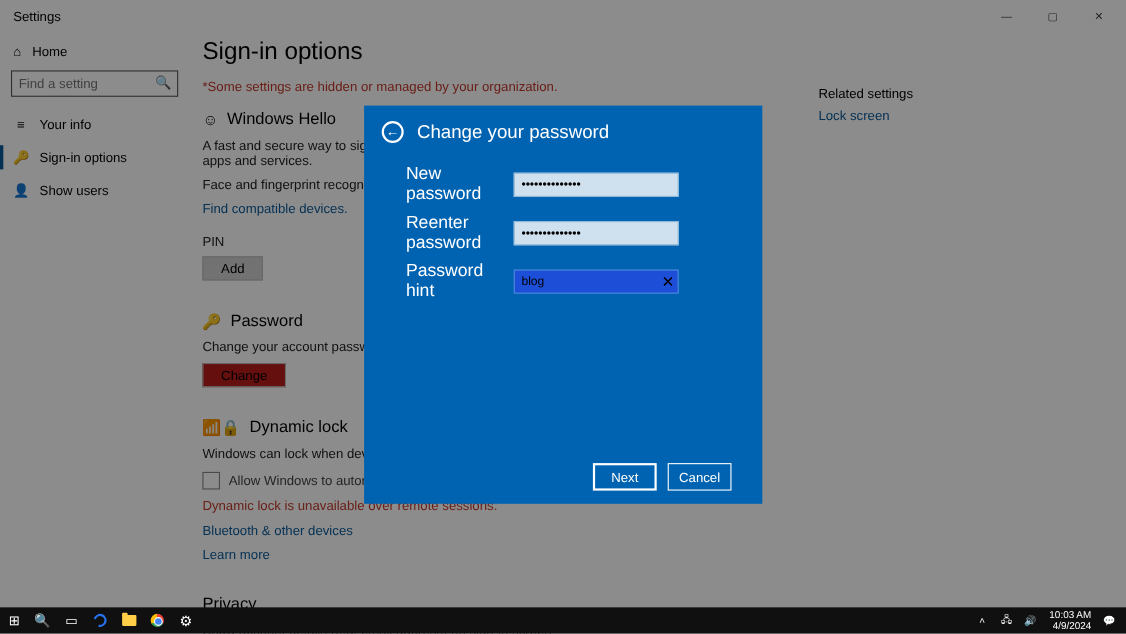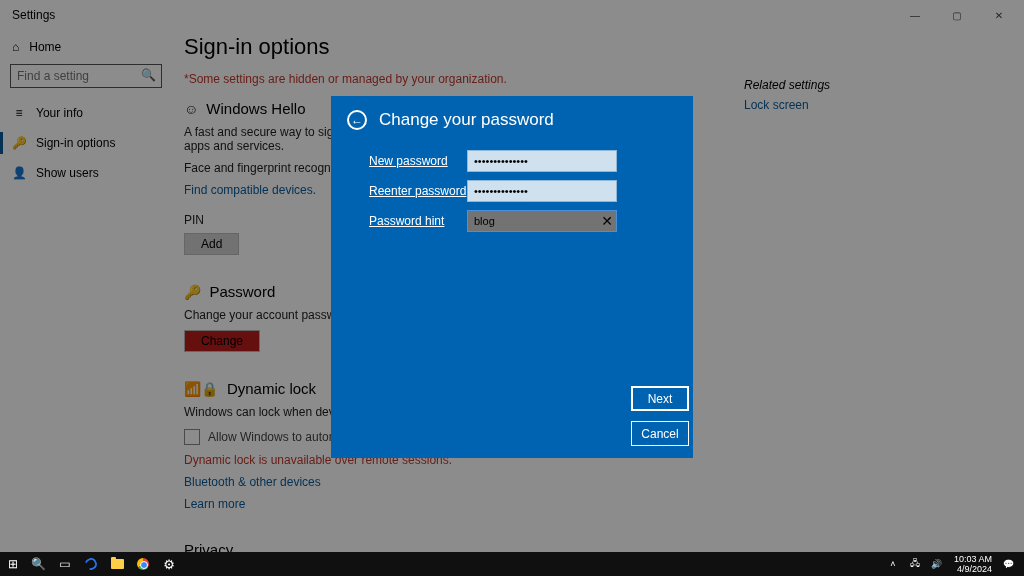--- a/index.html
+++ b/index.html
@@ -44,26 +44,26 @@
   
   .dim { position:absolute; inset:0; background:rgba(0,0,0,0.45); z-index:5; }
 
   
   .modal { position:absolute; left:331px; top:96px; width:362px; height:362px; background:#0063b1; z-index:10; color:#fff; font-size:13px; }
   .modal-head { display:flex; align-items:center; gap:12px; padding:14px 16px 8px 16px; }
   .back { width:20px; height:20px; border:2px solid #fff; border-radius:50%; display:flex; align-items:center; justify-content:center; font-size:12px; cursor:pointer; }
   .modal-title { font-size:17px; font-weight:400; }
   .form { padding:4px 14px 0 38px; }
   .row { display:flex; align-items:center; margin:8px 0; }
-  .row label { width:98px; font-size:12px;text-decoration:underline; }
+  .row label { width:98px; font-size:16px; }
   .row .fld { flex:0 0 150px; position:relative; }
   .row input { width:150px; height:22px; border:1px solid #8fb8d8; background:#cfe1ef; font-size:11px; padding:0 22px 0 6px; outline:none; color:#000; }
-  .row.hint input { background:#737373; border:1px solid #4a90d9; }
+  .row.hint input { background:#1d4ed8; border:1px solid #4a90d9; }
   .xbtn { position:absolute; right:4px; top:3px; color:#000; font-size:14px; cursor:pointer; }
-  .modal-foot { position:absolute; bottom:12px; right:4px; display:flex; gap:10px;flex-direction:column; }
+  .modal-foot { position:absolute; bottom:12px; right:28px; display:flex; gap:10px; }
   .modal-foot button { width:58px; height:25px; background:transparent; border:1px solid #fff; color:#fff; font-size:12px; cursor:pointer; }
   .modal-foot button.primary { border:2px solid #fff; }
 
   
   .taskbar { position:absolute; left:0; bottom:0; width:1024px; height:24px; background:#101010; display:flex; align-items:center; color:#fff; z-index:20; }
   .tb-l { display:flex; align-items:center; height:100%; }
   .tb-l .tbi { width:26px; height:24px; display:flex; align-items:center; justify-content:center; font-size:12px; }
   .tb-r { margin-left:auto; display:flex; align-items:center; gap:4px; padding-right:6px; font-size:9px; }
   .tb-r .tri { width:18px; display:flex; align-items:center; justify-content:center; }
   .clock { text-align:right; line-height:10px; font-size:9px; padding:0 4px; }
@@ -151,21 +151,21 @@
 
         <div style="height:16px"></div>
         <div class="section-h">
           <span>Privacy</span>
         </div>
         <div class="para">Show account details (e.g. email address) on sign-in screen</div>
         
       </div>
 
       <div class="rightpane">
-        <div style="font-size:12px;margin-bottom:6px;font-style:italic;">Related settings</div>
+        <div style="font-size:12px;margin-bottom:6px;">Related settings</div>
         <a class="link">Lock screen</a>
       </div>
     </div>
   </div>
 
   <div class="dim"></div>
 
   <div class="modal">
     <div class="modal-head">
       <div class="back">

